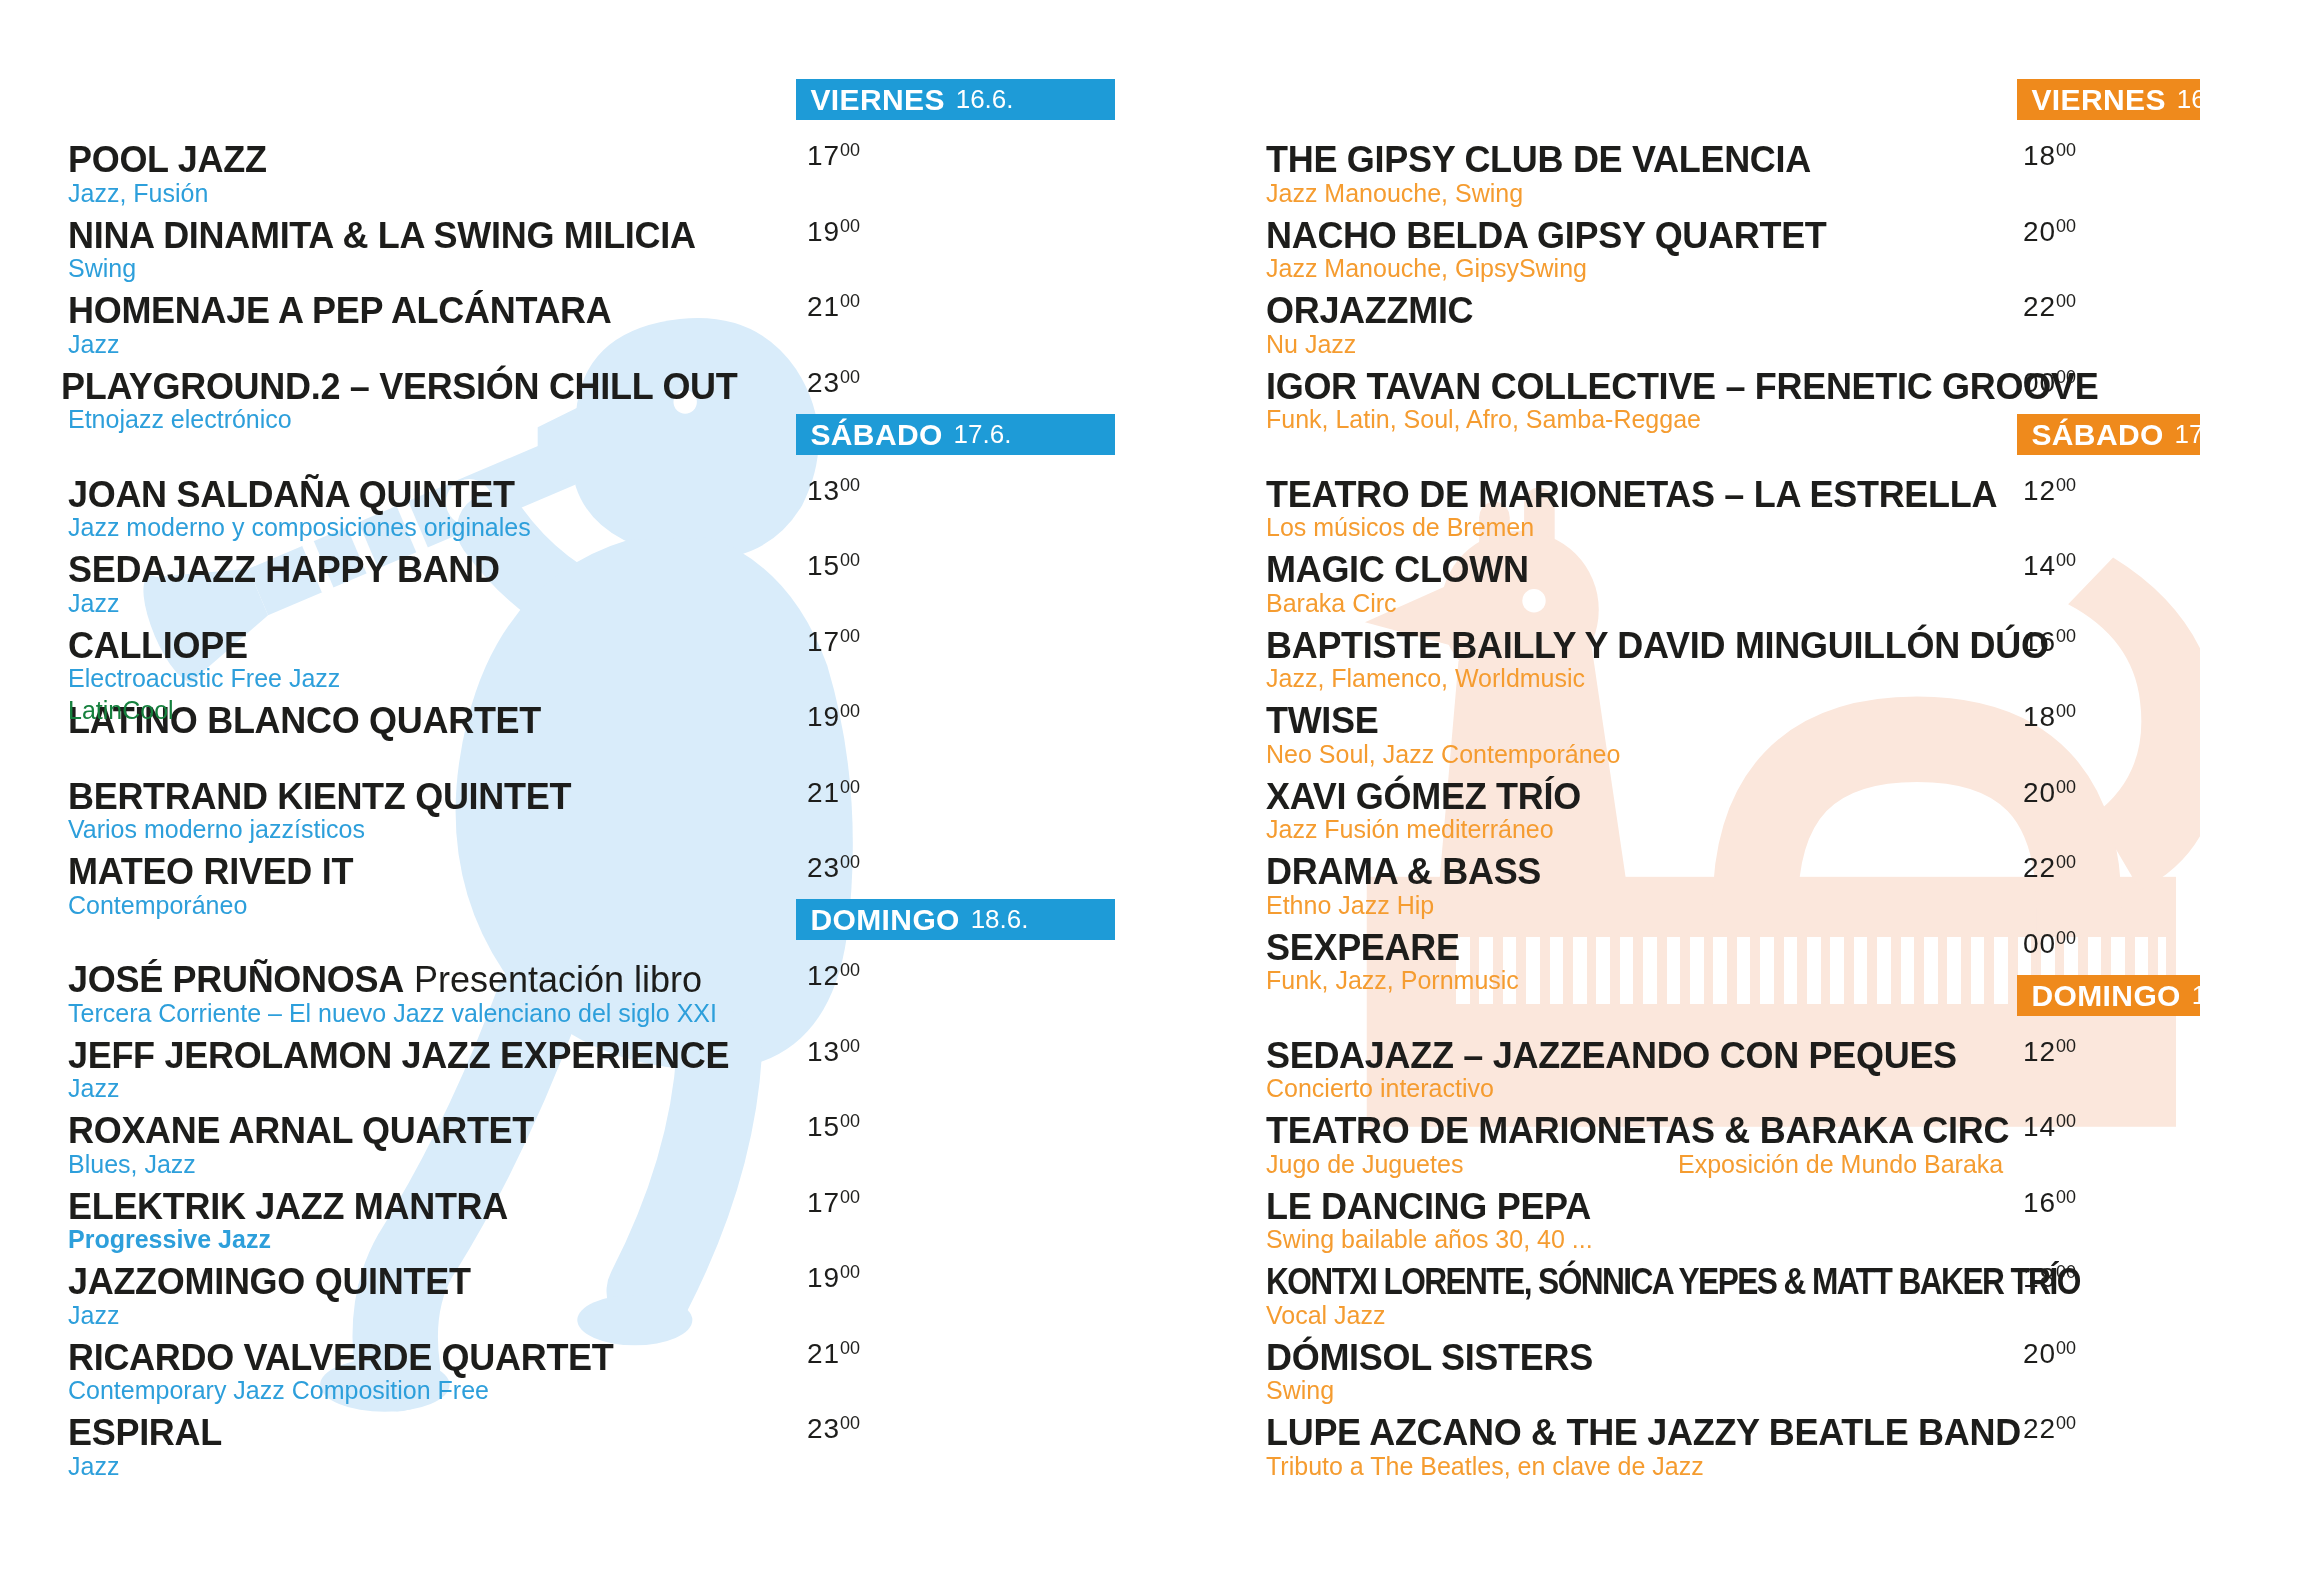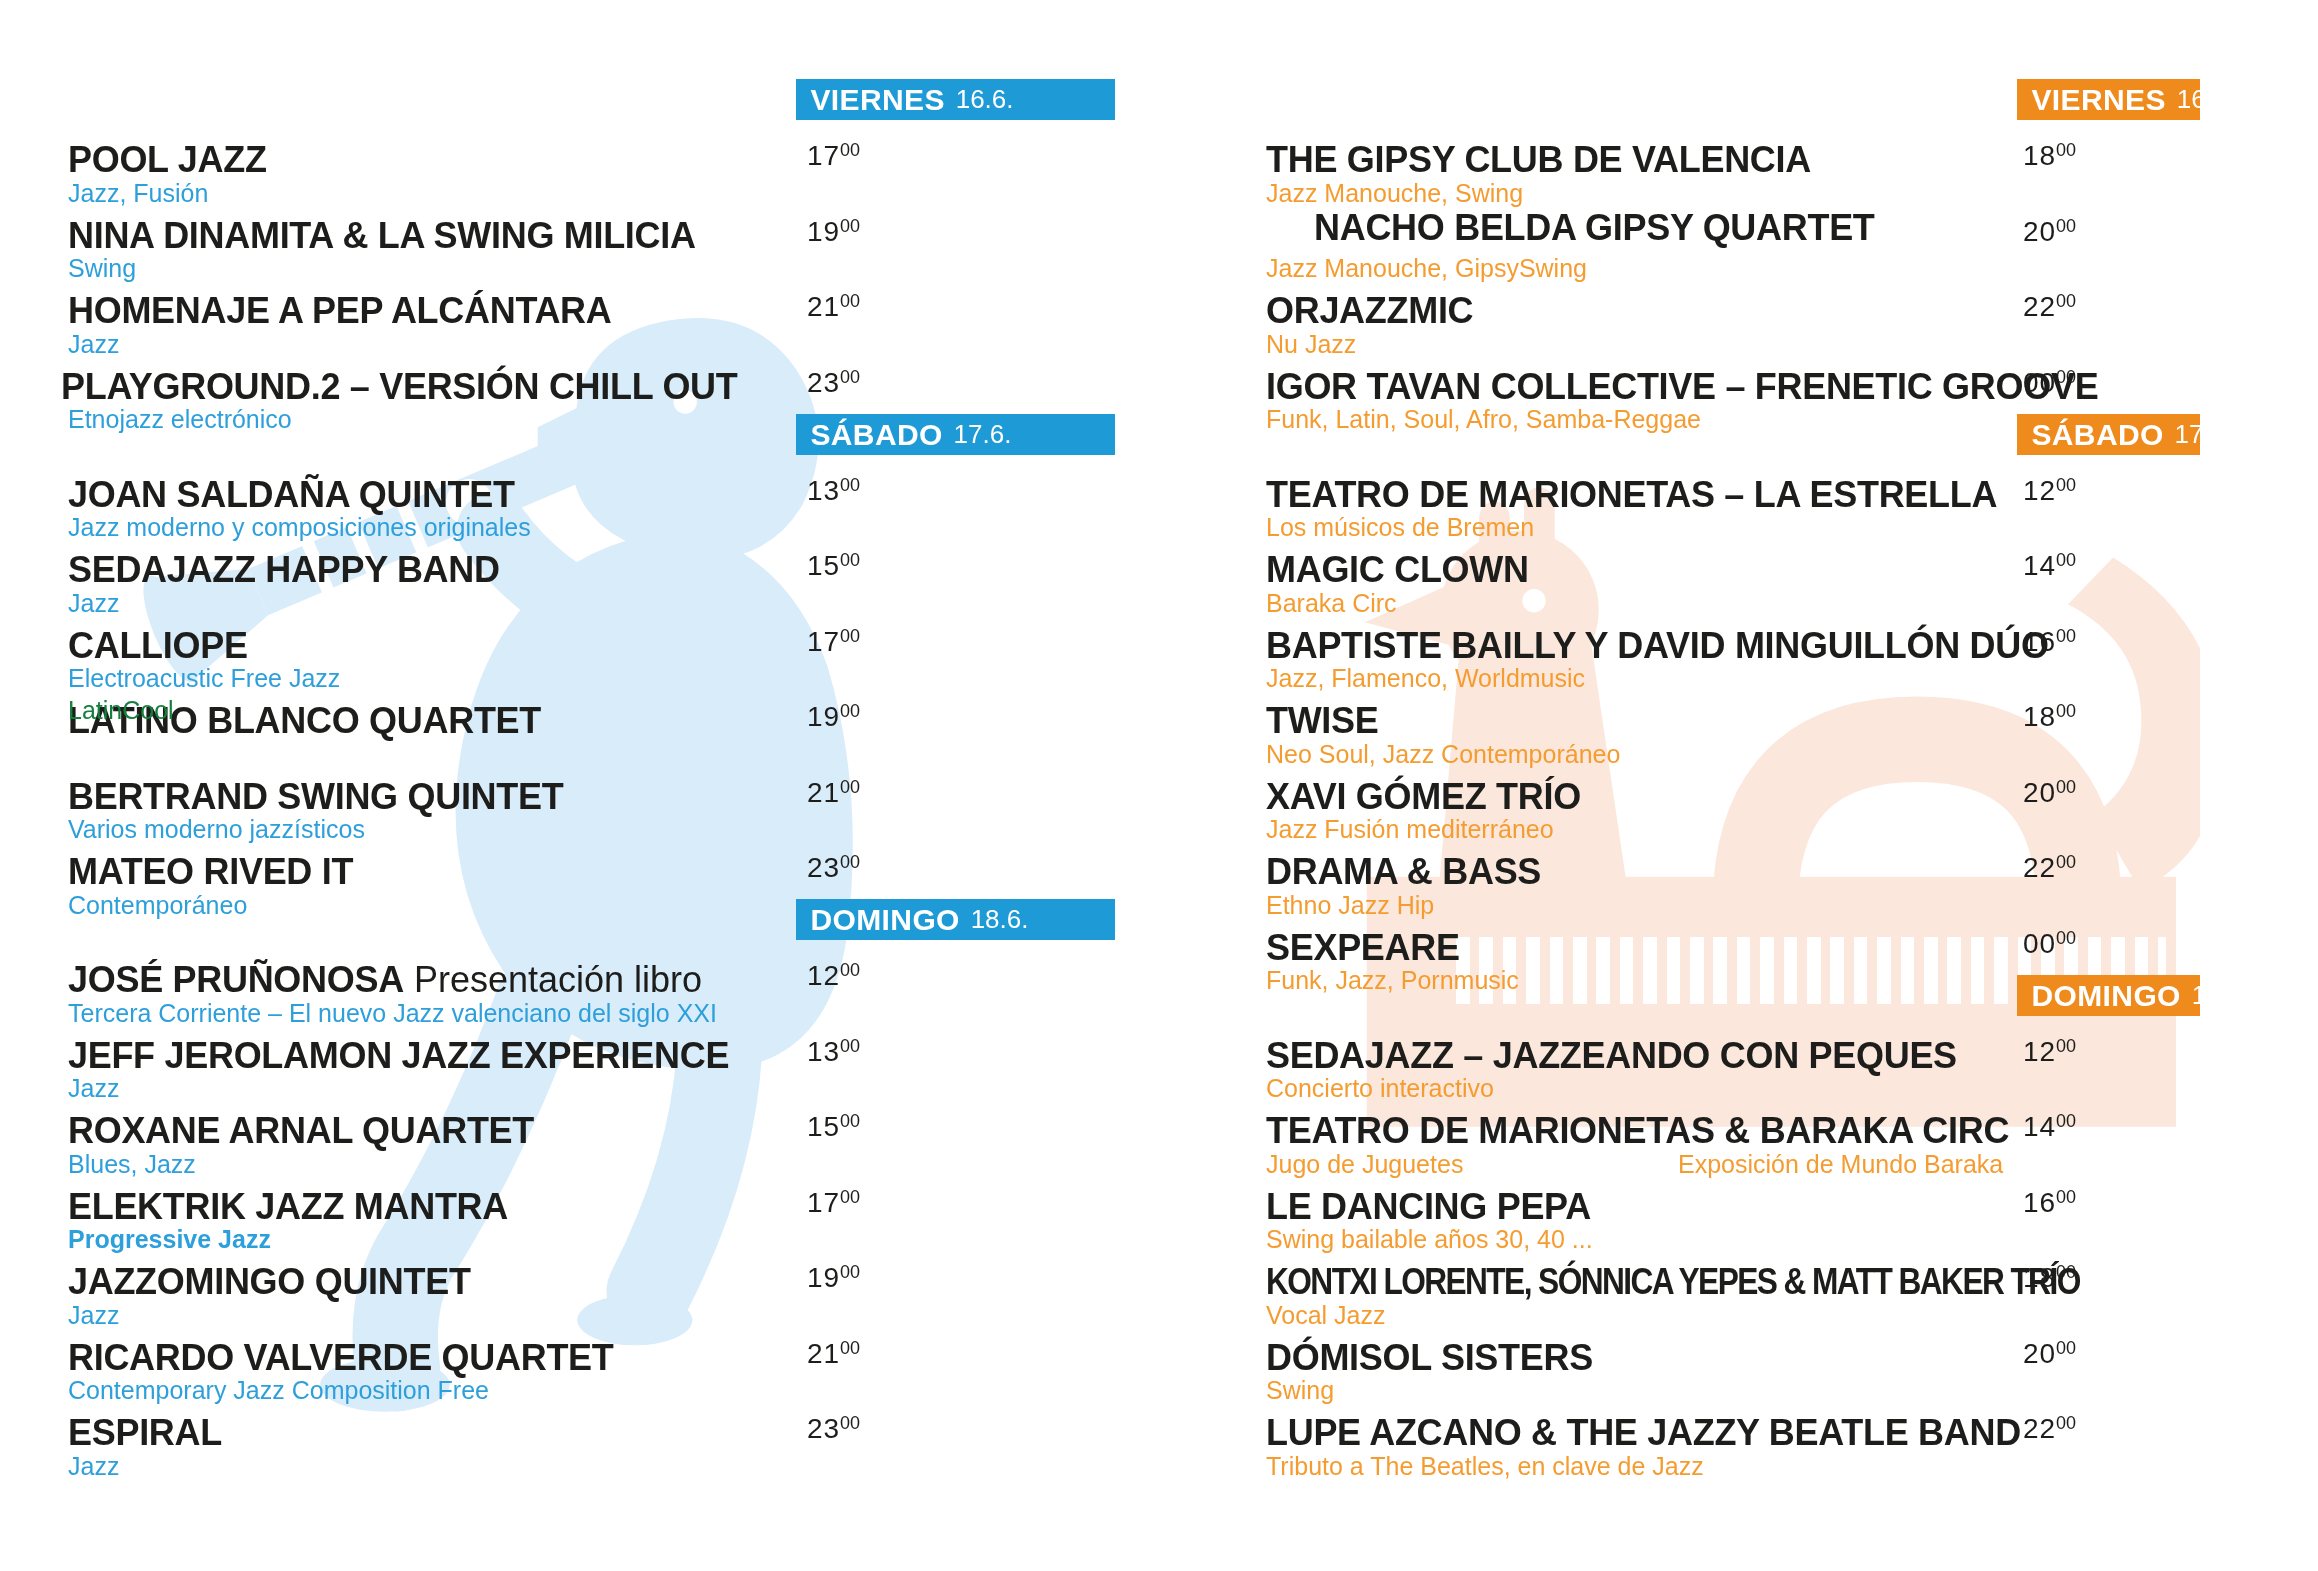--- a/index.html
+++ b/index.html
@@ -99,21 +99,21 @@
       <div class="time" style="left: 807px; top: 475px;"><span class="hh">13</span><span class="sup">00</span></div>
       <div class="title" style="left: 68px; top: 549px;">SEDAJAZZ HAPPY BAND</div>
       <div class="genre" style="left: 68px; top: 589px; color: rgb(45, 159, 219);">Jazz</div>
       <div class="time" style="left: 807px; top: 550px;"><span class="hh">15</span><span class="sup">00</span></div>
       <div class="title" style="left: 68px; top: 625px;">CALLIOPE</div>
       <div class="genre" style="left: 68px; top: 664px; color: rgb(45, 159, 219);">Electroacustic Free Jazz</div>
       <div class="time" style="left: 807px; top: 626px;"><span class="hh">17</span><span class="sup">00</span></div>
       <div class="title" style="left: 68px; top: 700px;">LATINO BLANCO QUARTET</div>
       <div class="genre" style="left: 68px; top: 696px; color: #15803d;">LatinCool</div>
       <div class="time" style="left: 807px; top: 701px;"><span class="hh">19</span><span class="sup">00</span></div>
-      <div class="title" style="left: 68px; top: 776px;">BERTRAND SWING QUINTET</div>
+      <div class="title" style="left: 68px; top: 776px;">BERTRAND KIENTZ QUINTET</div>
       <div class="genre" style="left: 68px; top: 815px; color: rgb(45, 159, 219);">Varios moderno jazzísticos</div>
       <div class="time" style="left: 807px; top: 777px;"><span class="hh">21</span><span class="sup">00</span></div>
       <div class="title" style="left: 68px; top: 851px;">MATEO RIVED IT</div>
       <div class="genre" style="left: 68px; top: 891px; color: rgb(45, 159, 219);">Contemporáneo</div>
       <div class="time" style="left: 807px; top: 852px;"><span class="hh">23</span><span class="sup">00</span></div>
       <div class="day-banner" style="left: 796px; top: 899px; width: 319px; background: rgb(30, 155, 215);">
         <span class="day">DOMINGO</span>
         <span class="date">18.6.</span>
       </div>
       <div class="title" style="left: 68px; top: 959px;">JOSÉ PRUÑONOSA<span class="suffix"> Presentación libro</span></div>
@@ -139,21 +139,21 @@
       <div class="time" style="left: 807px; top: 1413px;"><span class="hh">23</span><span class="sup">00</span></div>
     </div>
   <div id="stage-1">
       <div class="day-banner" style="left: 2017px; top: 79px; width: 301px; background: rgb(239, 138, 28);">
         <span class="day">VIERNES</span>
         <span class="date">16.6.</span>
       </div>
       <div class="title" style="left: 1266px; top: 139px;">THE GIPSY CLUB DE VALENCIA</div>
       <div class="genre" style="left: 1266px; top: 179px; color: rgb(245, 156, 48);">Jazz Manouche, Swing</div>
       <div class="time" style="left: 2023px; top: 140px;"><span class="hh">18</span><span class="sup">00</span></div>
-      <div class="title" style="left: 1266px; top: 207px; margin-left: 48px;">NACHO BELDA GIPSY QUARTET</div>
+      <div class="title" style="left: 1266px; top: 215px;">NACHO BELDA GIPSY QUARTET</div>
       <div class="genre" style="left: 1266px; top: 254px; color: rgb(245, 156, 48);">Jazz Manouche, GipsySwing</div>
       <div class="time" style="left: 2023px; top: 216px;"><span class="hh">20</span><span class="sup">00</span></div>
       <div class="title" style="left: 1266px; top: 290px;">ORJAZZMIC</div>
       <div class="genre" style="left: 1266px; top: 330px; color: rgb(245, 156, 48);">Nu Jazz</div>
       <div class="time" style="left: 2023px; top: 291px;"><span class="hh">22</span><span class="sup">00</span></div>
       <div class="title" style="left: 1266px; top: 366px;">IGOR TAVAN COLLECTIVE – FRENETIC GROOVE</div>
       <div class="genre" style="left: 1266px; top: 405px; color: rgb(245, 156, 48);">Funk, Latin, Soul, Afro, Samba-Reggae</div>
       <div class="time" style="left: 2023px; top: 367px;"><span class="hh">00</span><span class="sup">00</span></div>
       <div class="day-banner" style="left: 2017px; top: 414px; width: 301px; background: rgb(239, 138, 28);">
         <span class="day">SÁBADO</span>

